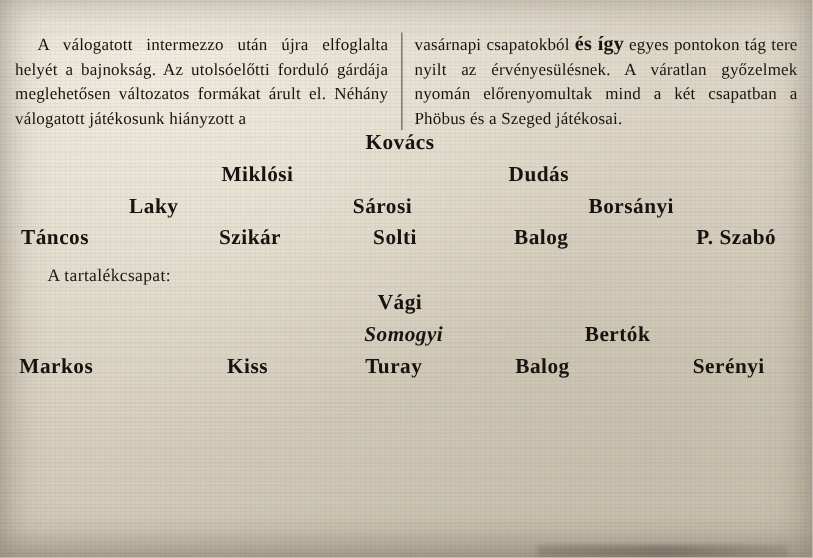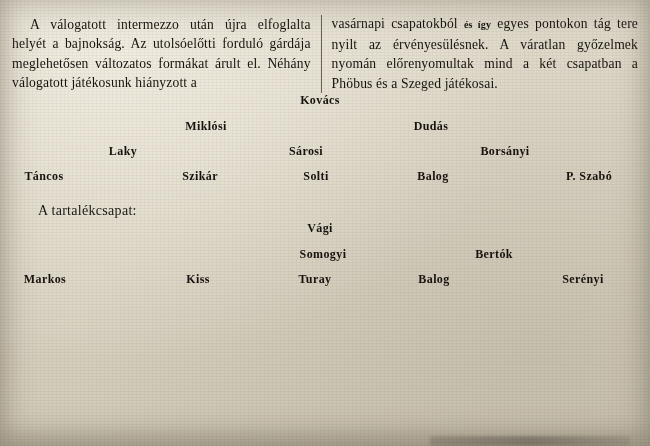--- a/index.html
+++ b/index.html
@@ -79,23 +79,22 @@
     top: 1px;
     width: 120px;
     height: 0;
     border-top: 2px solid #2a2520;
   }
 
   
   .cols {
     display: flex;
     gap: 0;
-    margin-top: 8px;
+    margin-top: 20px;
     padding: 0 2px;
-    align-items: center;
   }
   .col {
     font-size: 13.6px;
     line-height: 19.5px;
     text-align: justify;
     text-justify: inter-word;
     letter-spacing: 0.15px;
     font-family: "Liberation Serif", serif;
     color: #17130f;
   }
@@ -108,21 +107,21 @@
     width: 313px;
     padding-left: 10px;
   }
   .col p {
     margin: 0;
   }
   .col .indent {
     text-indent: 18px;
   }
   .em-small {
-    font-size: 10px;
+    font-size: 16px;
     font-weight: bold;
   }
 
   
   .lineup-heading {
     font-size: 14px;
     margin: 10px 0 2px 28px;
     letter-spacing: 0.3px;
     font-weight: normal;
   }
@@ -132,21 +131,21 @@
     padding: 0;
   }
   .row {
     position: relative;
     height: 25px;
   }
   .name {
     position: absolute;
     font-family: "Liberation Serif", serif;
     font-weight: bold;
-    font-size: 12px;
+    font-size: 17px;
     letter-spacing: 0.4px;
     color: #17130f;
     white-space: nowrap;
     transform: translateX(-50%);
   }
   .row-gk  { height: 26px; }
   .row-bot { height: 24px; text-align: right; }
 
   .footer-smudge {
     position: absolute;
@@ -196,21 +195,21 @@
       <span class="name" style="left:579px;">P. Szabó</span>
     </div>
   </div>
 
   <div class="lineup-heading">A tartalékcsapat:</div>
   <div class="formation">
     <div class="row row-gk">
       <span class="name" style="left:310px;">Vági</span>
     </div>
     <div class="row">
-      <span class="name" style="left:313px;">Somogyi</span>
+      <span class="name" style="left:313px;font-style:italic;">Somogyi</span>
       <span class="name" style="left:484px;">Bertók</span>
     </div>
     <div class="row row-bot">
       <span class="name" style="left:35px;">Markos</span>
       <span class="name" style="left:188px;">Kiss</span>
       <span class="name" style="left:305px;">Turay</span>
       <span class="name" style="left:424px;">Balog</span>
       <span class="name" style="left:573px;">Serényi</span>
     </div>
   </div>

